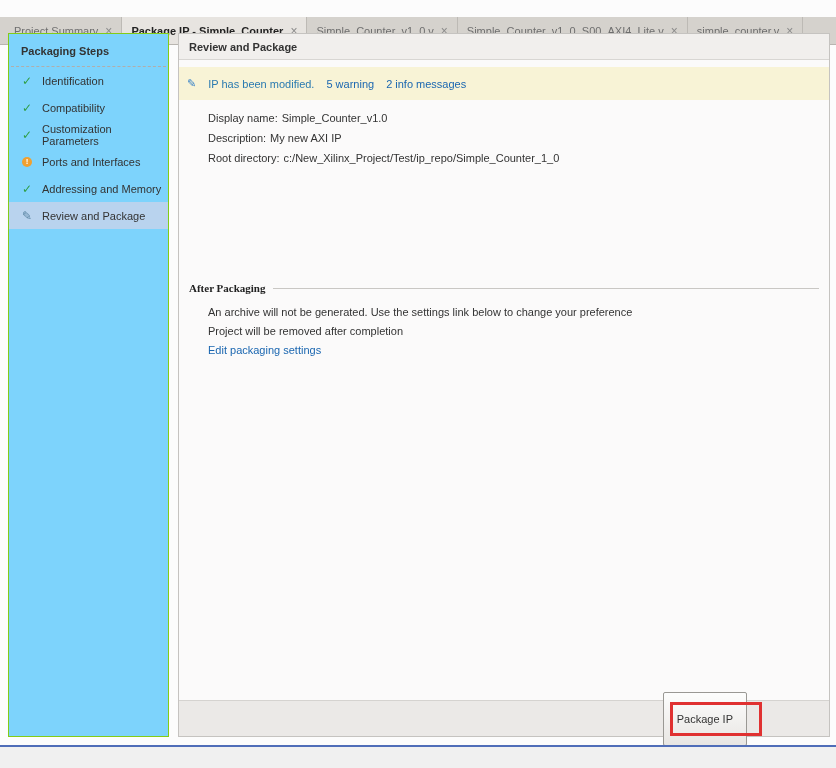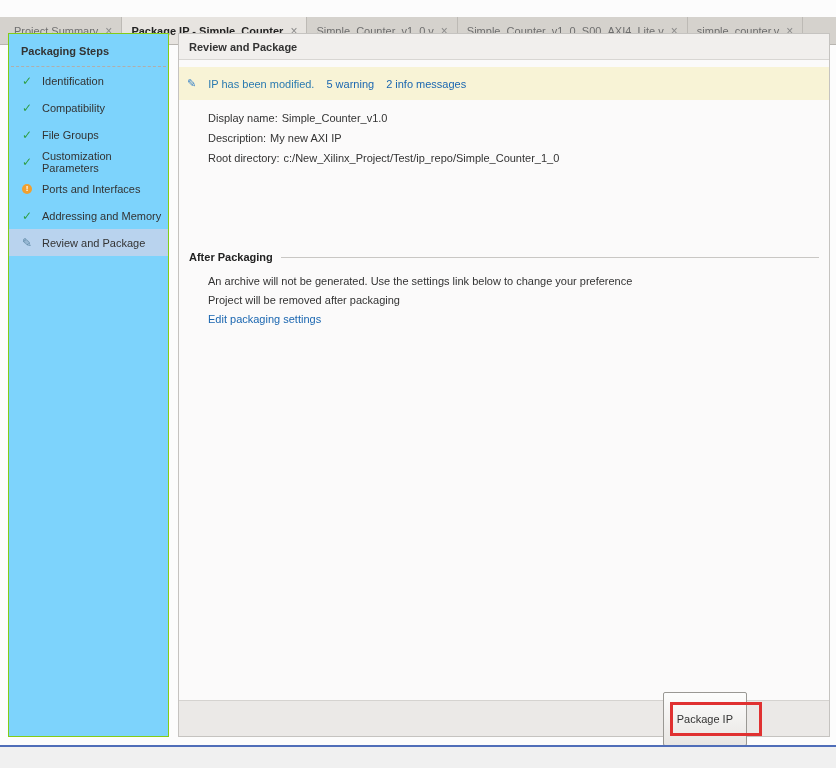--- a/index.html
+++ b/index.html
@@ -104,21 +104,21 @@
   }
   .section-heading::after {
     content: ""; flex: 1; border-top: 1px solid #c9c7c4;
   }
 
   .fields { margin: 10px 0 0 29px; }
   .field-row { display: flex; margin-bottom: 5px; height: 15px; align-items: center; }
   .field-label { min-width: 62px; padding-right: 4px; }
   .field-value { color: #333; }
 
-  .after-heading { margin-top: 86px; }
+  .after-heading { margin-top: 117px; font-family: Liberation Serif, serif; }
   .after-lines { margin: 12px 0 0 29px; }
   .after-lines p { margin-bottom: 7px; }
 
   
   .bottom-strip {
     position: absolute; left: 0; right: 0; bottom: 0; height: 36px;
     background: #ebe9e7;
     border-top: 1px solid #d5d3d0;
   }
   .pkg-button {
@@ -182,24 +182,20 @@
     <div class="step">
       <span class="sicon check"></span>
       <span>Identification</span>
     </div>
     <div class="step">
       <span class="sicon check"></span>
       <span>Compatibility</span>
     </div>
     <div class="step">
       <span class="sicon check"></span>
-      <span>File Groups</span>
-    </div>
-    <div class="step">
-      <span class="sicon check"></span>
       <span>Customization Parameters</span>
     </div>
     <div class="step">
       <span class="sicon warning"></span>
       <span>Ports and Interfaces</span>
     </div>
     <div class="step">
       <span class="sicon check"></span>
       <span>Addressing and Memory</span>
     </div>
@@ -236,21 +232,21 @@
       <span class="field-value">c:/New_Xilinx_Project/Test/ip_repo/Simple_Counter_1_0</span>
     </div>
   </div>
 
   <div class="section-heading after-heading">
     <span>After Packaging</span>
   </div>
 
   <div class="after-lines">
     <p>An archive will not be generated. Use the settings link below to change your preference</p>
-    <p>Project will be removed after packaging</p>
+    <p>Project will be removed after completion</p>
     <p><a class="link">Edit packaging settings</a></p>
   </div>
 
   <div class="bottom-strip">
     <button class="pkg-button">Package IP</button>
     <div class="red-annotation"></div>
   </div>
 
 </div>
 

